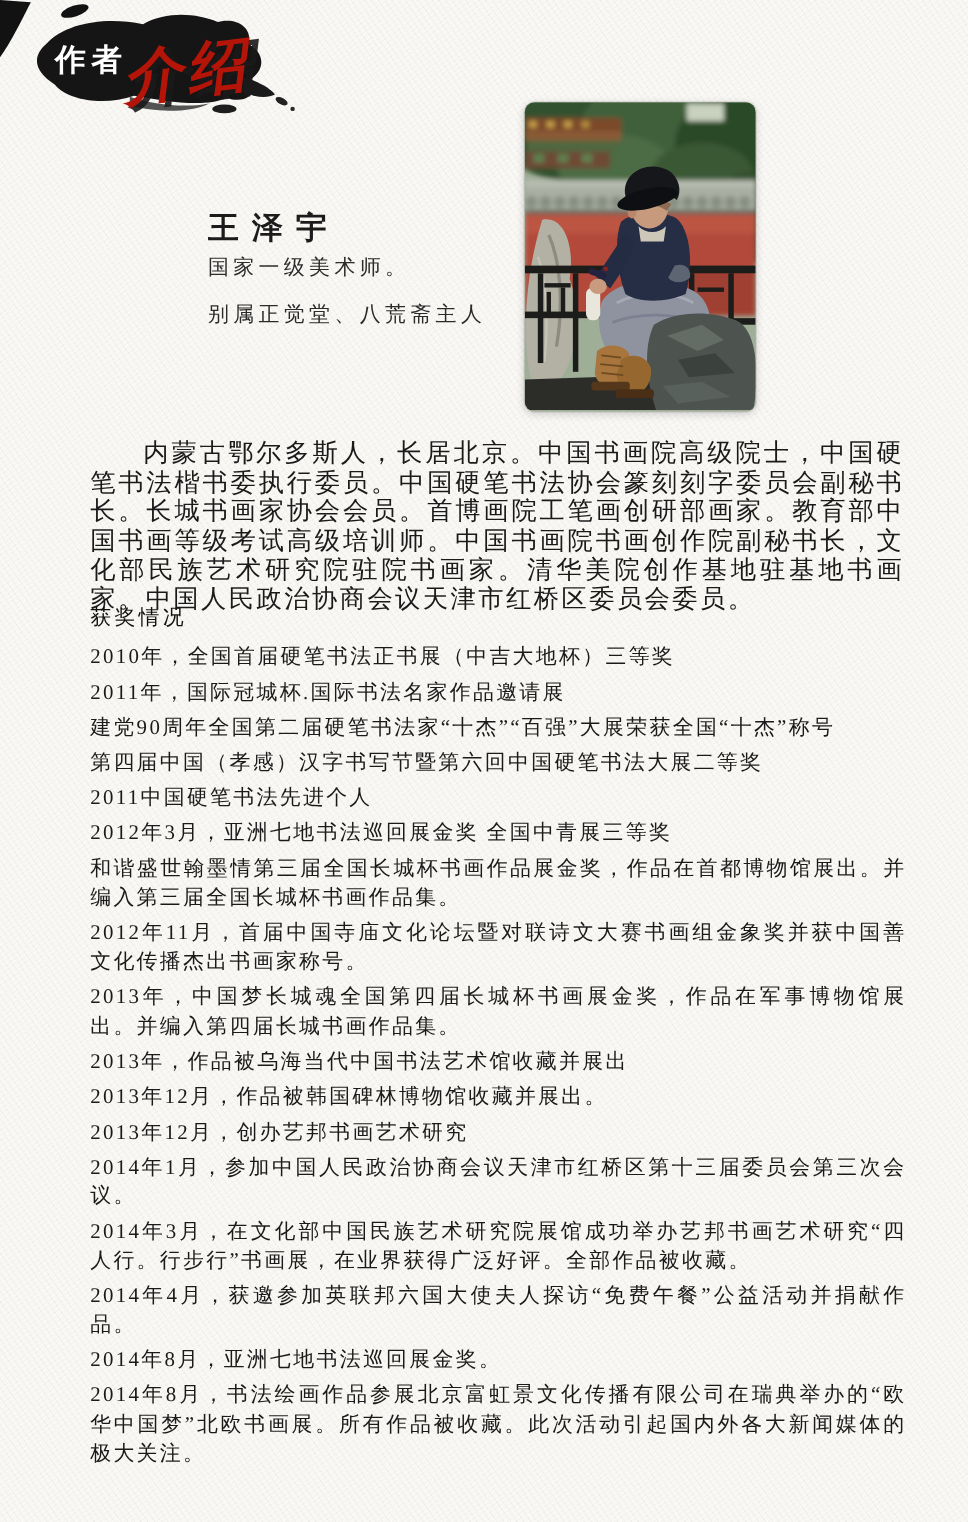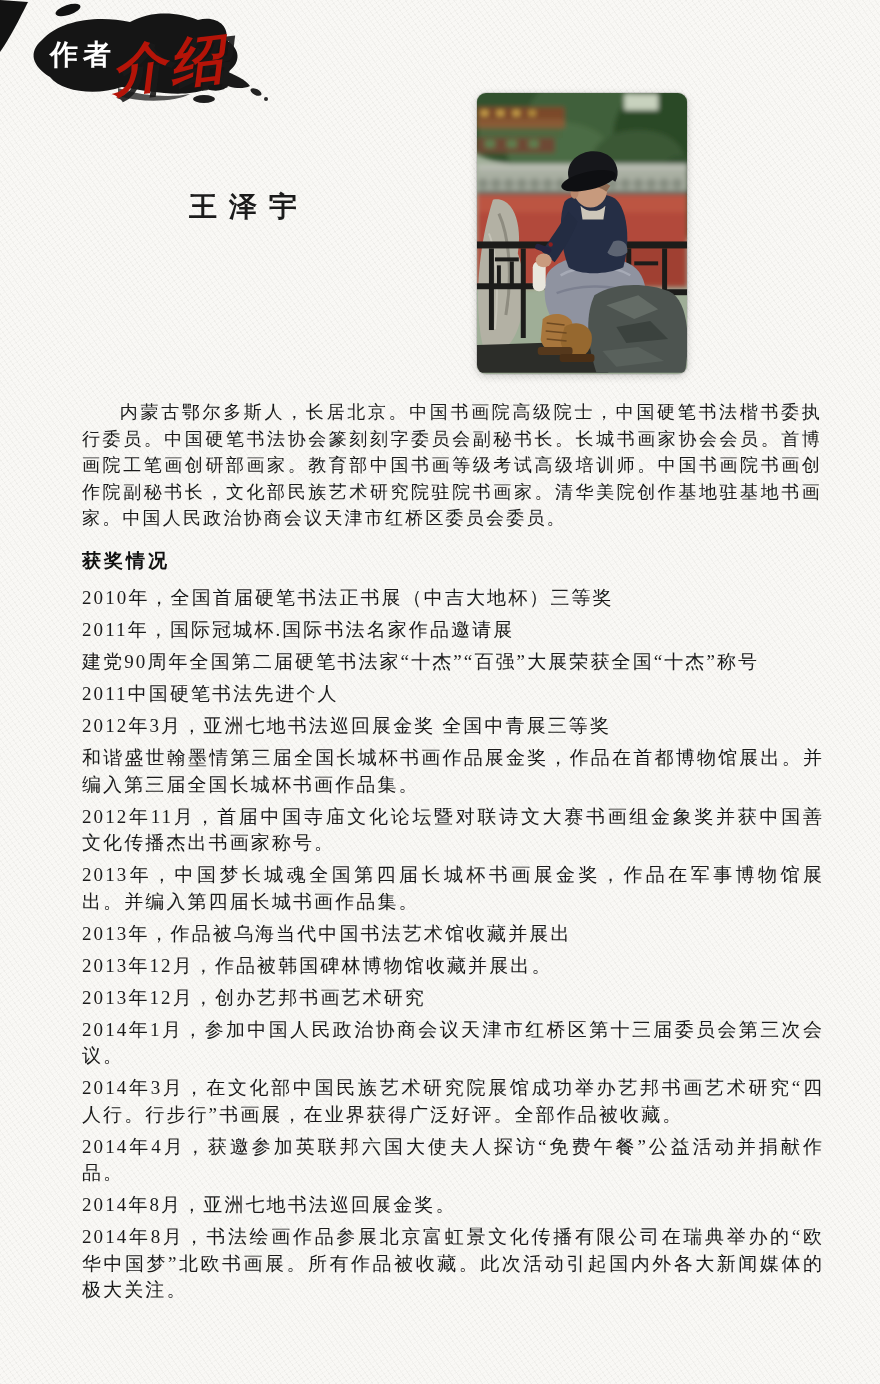--- a/index.html
+++ b/index.html
@@ -34,26 +34,26 @@
     font-size:28px;font-weight:600;letter-spacing:12px;color:#1b1b1b;
   }
   .author-titles{position:absolute;left:189px;top:222px;}
   .author-title-line{
     font-size:19px;letter-spacing:4px;color:#2b2b2b;
     line-height:43px;white-space:nowrap;
   }
 
   .bio{
     position:absolute;left:82px;top:399px;width:740px;
-    font-size:18px;line-height:26.5px;letter-spacing:2.2px;
+    font-size:23px;line-height:26.5px;letter-spacing:2.2px;
     text-indent:2.1em;color:#1a1a1a;text-align:justify;
   }
   .awards{position:absolute;left:82px;top:548px;width:742px;}
   .awards-heading{
-    font-size:19px;font-weight:700;letter-spacing:3px;color:#111;
+    font-size:19px;font-weight:400;letter-spacing:3px;color:#111;
     margin:0 0 11px 0;
   }
   .award-item{
     font-size:19px;line-height:26.5px;letter-spacing:2.1px;
     color:#1a1a1a;margin:0 0 5.5px 0;text-align:justify;font-family:Liberation Serif, serif;
   }
 </style>
 </head>
 <body>
 
@@ -187,29 +187,34 @@
         <path d="M66,226 C74,219 89,219 95,228 C99,238 97,251 90,259 C79,263 67,258 64,247 Z" fill="#a8763c"></path>
         <path d="M88,234 C98,227 111,230 115,241 C117,251 112,261 104,265 C93,267 85,258 84,248 Z" fill="#96682f"></path>
         <path d="M70,230 L88,232 M69,238 L90,240 M70,246 L90,248" stroke="#6e4a22" stroke-width="1.6"></path>
         <rect x="61" y="254" width="35" height="8" rx="3" fill="#55381c"></rect>
         <rect x="83" y="261" width="35" height="8" rx="3" fill="#4a2f16"></rect>
       </g>
     </svg>
   </div>
 
   <div class="author-name">王泽宇</div>
+  <div class="author-titles">
+      <div class="author-title-line">国家一级美术师。</div>
+      <div class="author-title-line">别属正觉堂、八荒斋主人</div>
+    </div>
 
   <div class="bio">内蒙古鄂尔多斯人，长居北京。中国书画院高级院士，中国硬笔书法楷书委执行委员。中国硬笔书法协会篆刻刻字委员会副秘书长。长城书画家协会会员。首博画院工笔画创研部画家。教育部中国书画等级考试高级培训师。中国书画院书画创作院副秘书长，文化部民族艺术研究院驻院书画家。清华美院创作基地驻基地书画家。中国人民政治协商会议天津市红桥区委员会委员。</div>
 
   <div class="awards">
     <div class="awards-heading">获奖情况</div>
     <div>
         <div class="award-item">2010年，全国首届硬笔书法正书展（中吉大地杯）三等奖</div>
         <div class="award-item">2011年，国际冠城杯.国际书法名家作品邀请展</div>
         <div class="award-item">建党90周年全国第二届硬笔书法家“十杰”“百强”大展荣获全国“十杰”称号</div>
+        <div class="award-item">第四届中国（孝感）汉字书写节暨第六回中国硬笔书法大展二等奖</div>
         <div class="award-item">2011中国硬笔书法先进个人</div>
         <div class="award-item">2012年3月，亚洲七地书法巡回展金奖 全国中青展三等奖</div>
         <div class="award-item">和谐盛世翰墨情第三届全国长城杯书画作品展金奖，作品在首都博物馆展出。并编入第三届全国长城杯书画作品集。</div>
         <div class="award-item">2012年11月，首届中国寺庙文化论坛暨对联诗文大赛书画组金象奖并获中国善文化传播杰出书画家称号。</div>
         <div class="award-item">2013年，中国梦长城魂全国第四届长城杯书画展金奖，作品在军事博物馆展出。并编入第四届长城书画作品集。</div>
         <div class="award-item">2013年，作品被乌海当代中国书法艺术馆收藏并展出</div>
         <div class="award-item">2013年12月，作品被韩国碑林博物馆收藏并展出。</div>
         <div class="award-item">2013年12月，创办艺邦书画艺术研究</div>
         <div class="award-item">2014年1月，参加中国人民政治协商会议天津市红桥区第十三届委员会第三次会议。</div>
         <div class="award-item">2014年3月，在文化部中国民族艺术研究院展馆成功举办艺邦书画艺术研究“四人行。行步行”书画展，在业界获得广泛好评。全部作品被收藏。</div>

